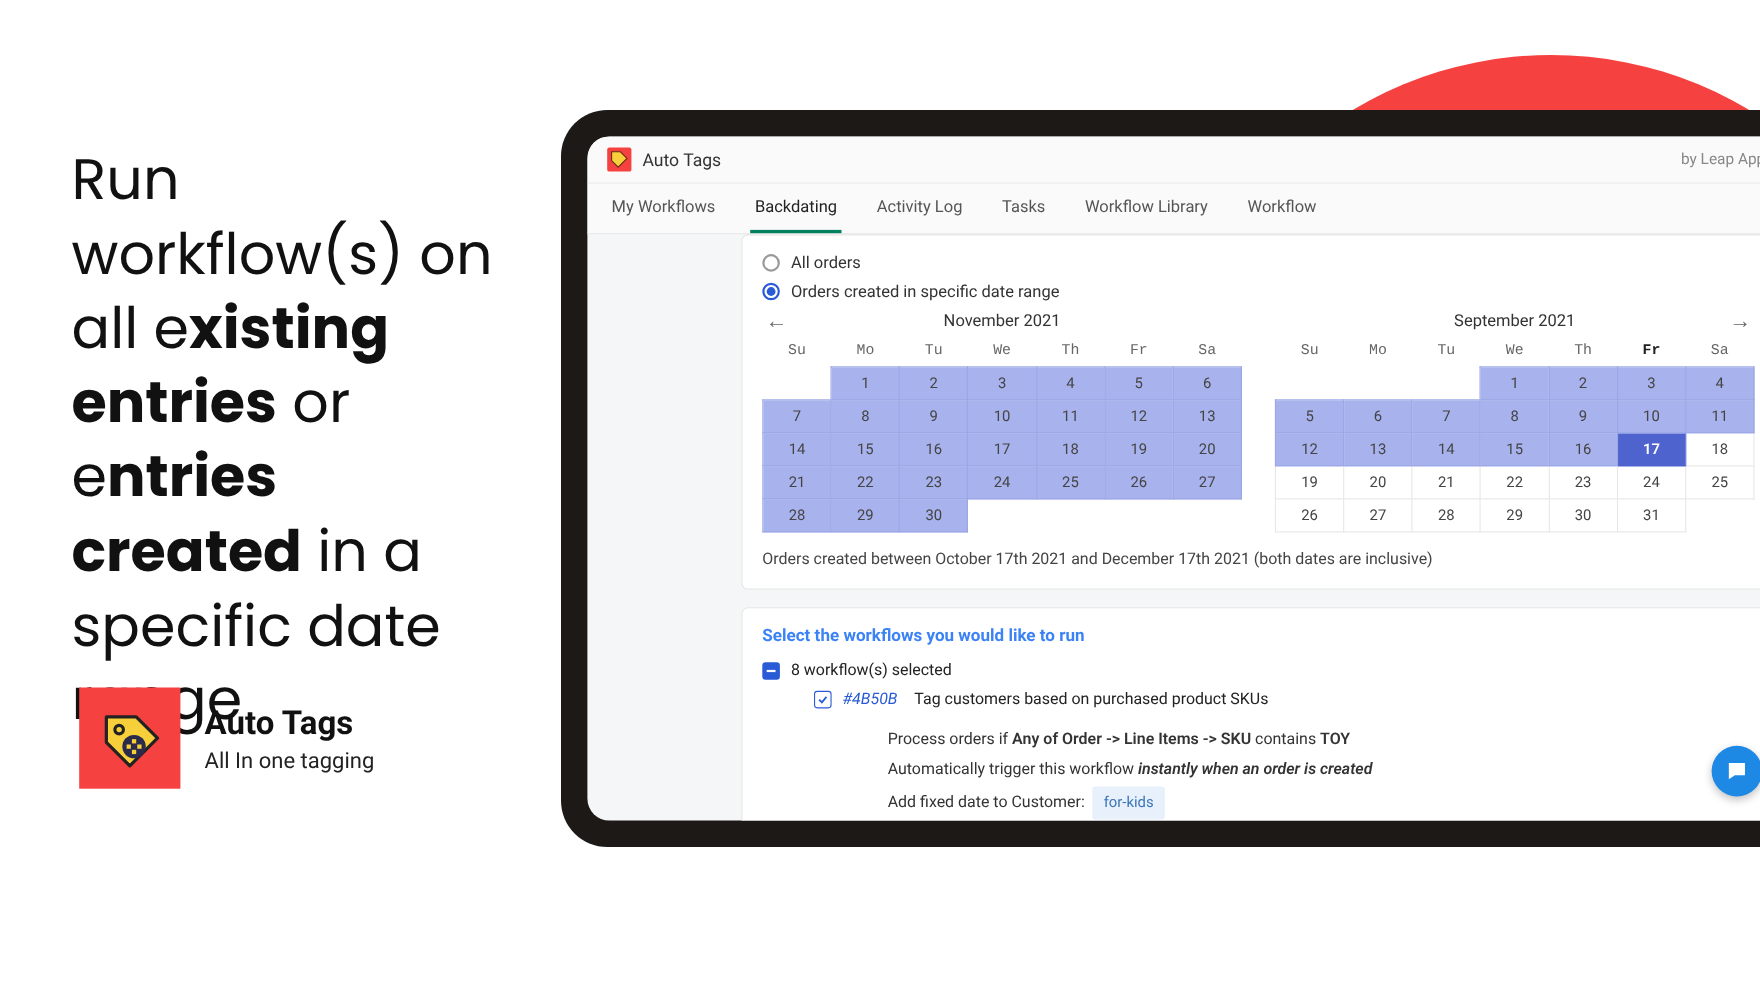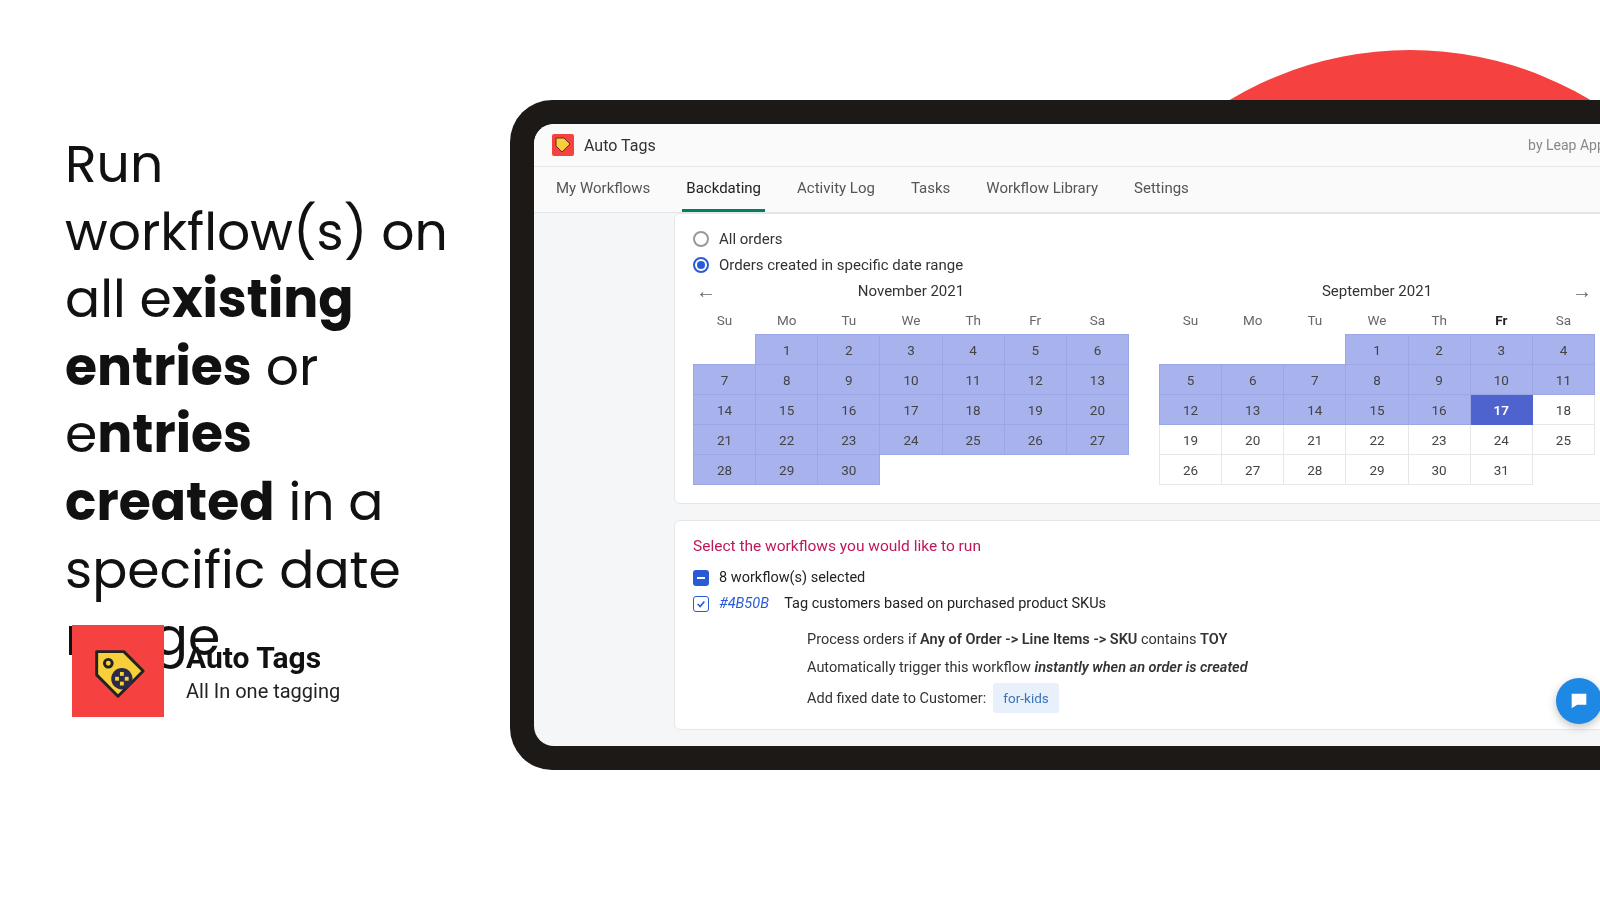--- a/index.html
+++ b/index.html
@@ -173,20 +173,21 @@
   table.cal {
     width: 100%;
     border-collapse: collapse;
     table-layout: fixed;
   }
   table.cal th {
     font-weight: 400;
     color: #666;
     padding: 6px 0;
     font-size: 13.5px;
+    font-family: Liberation Mono, monospace;
   }
   table.cal th.today-col { font-weight: 700; color:#222; }
   table.cal td {
     text-align: center;
     padding: 0;
     height: 30px;
     border: 1px solid #e7e7e7;
     font-size: 13.5px;
     color: #444;
     background: #fff;
@@ -200,31 +201,31 @@
     color: #444;
   }
   .card2 {
     background: #fff;
     border: 1px solid #e6e6e6;
     border-radius: 6px;
     margin-top: 16px;
     padding: 16px 18px;
   }
   .card2 h4 {
-    font-size: 15.5px; font-weight:400; color:#be185d; margin-bottom:14px;
+    font-size: 15.5px; font-weight:700; color:#3b82f6; margin-bottom:14px;
   }
   .wf-selected-row {
     display:flex; align-items:center; gap:10px; font-size:14.5px; color:#222; margin-bottom:8px;
   }
   .minus-box {
     width:16px; height:16px; background:#2a5bd7; border-radius:3px; display:flex; align-items:center; justify-content:center;
   }
   .minus-box::after { content:""; width:8px; height:2px; background:#fff; }
   .wf-item {
-    display:flex; gap:10px; align-items:flex-end; font-size:14.5px;
+    display:flex; gap:10px; align-items:flex-end; font-size:14.5px;margin-left:47px;
   }
   .check-box {
     width:16px; height:16px; border:1.5px solid #2a5bd7; border-radius:3px; display:flex; align-items:center; justify-content:center; margin-top:2px;
   }
   .check-box svg { width:10px; height:10px; }
   .wf-id { color:#2a5bd7; font-style:italic; margin-right:12px; }
   .wf-title { color:#222; }
   .wf-details { margin-left: 114px; margin-top:14px; font-size:14.5px; color:#333; line-height:1.95; }
   .wf-details .bold { font-weight:600; }
   .wf-details .ital { font-style:italic; font-weight:600; }
@@ -281,21 +282,21 @@
       </div>
       <span class="app-header-right">by Leap Apps</span>
     </div>
 
     <div class="tabs">
       <div class="tab">My Workflows</div>
       <div class="tab active">Backdating</div>
       <div class="tab">Activity Log</div>
       <div class="tab">Tasks</div>
       <div class="tab">Workflow Library</div>
-      <div class="tab">Settings</div>
+      <div class="tab">Workflow</div>
     </div>
 
     <div class="content">
       <div class="card">
         <div class="radio-row">
           <span class="radio-outer"></span>
           <span>All orders</span>
         </div>
         <div class="radio-row">
           <span class="radio-outer selected">
@@ -432,20 +433,21 @@
                     <td>29</td>
                     <td>30</td>
                     <td>31</td>
                     <td class="empty"></td>
                   </tr>
                 </tbody>
               </table>
           </div>
         </div>
 
+        <div class="range-text">Orders created between October 17th 2021 and December 17th 2021 (both dates are inclusive)</div>
       </div>
 
       <div class="card2">
         <h4>Select the workflows you would like to run</h4>
         <div class="wf-selected-row">
           <span class="minus-box"></span>
           <span>8 workflow(s) selected</span>
         </div>
         <div class="wf-item">
           <span class="check-box">

